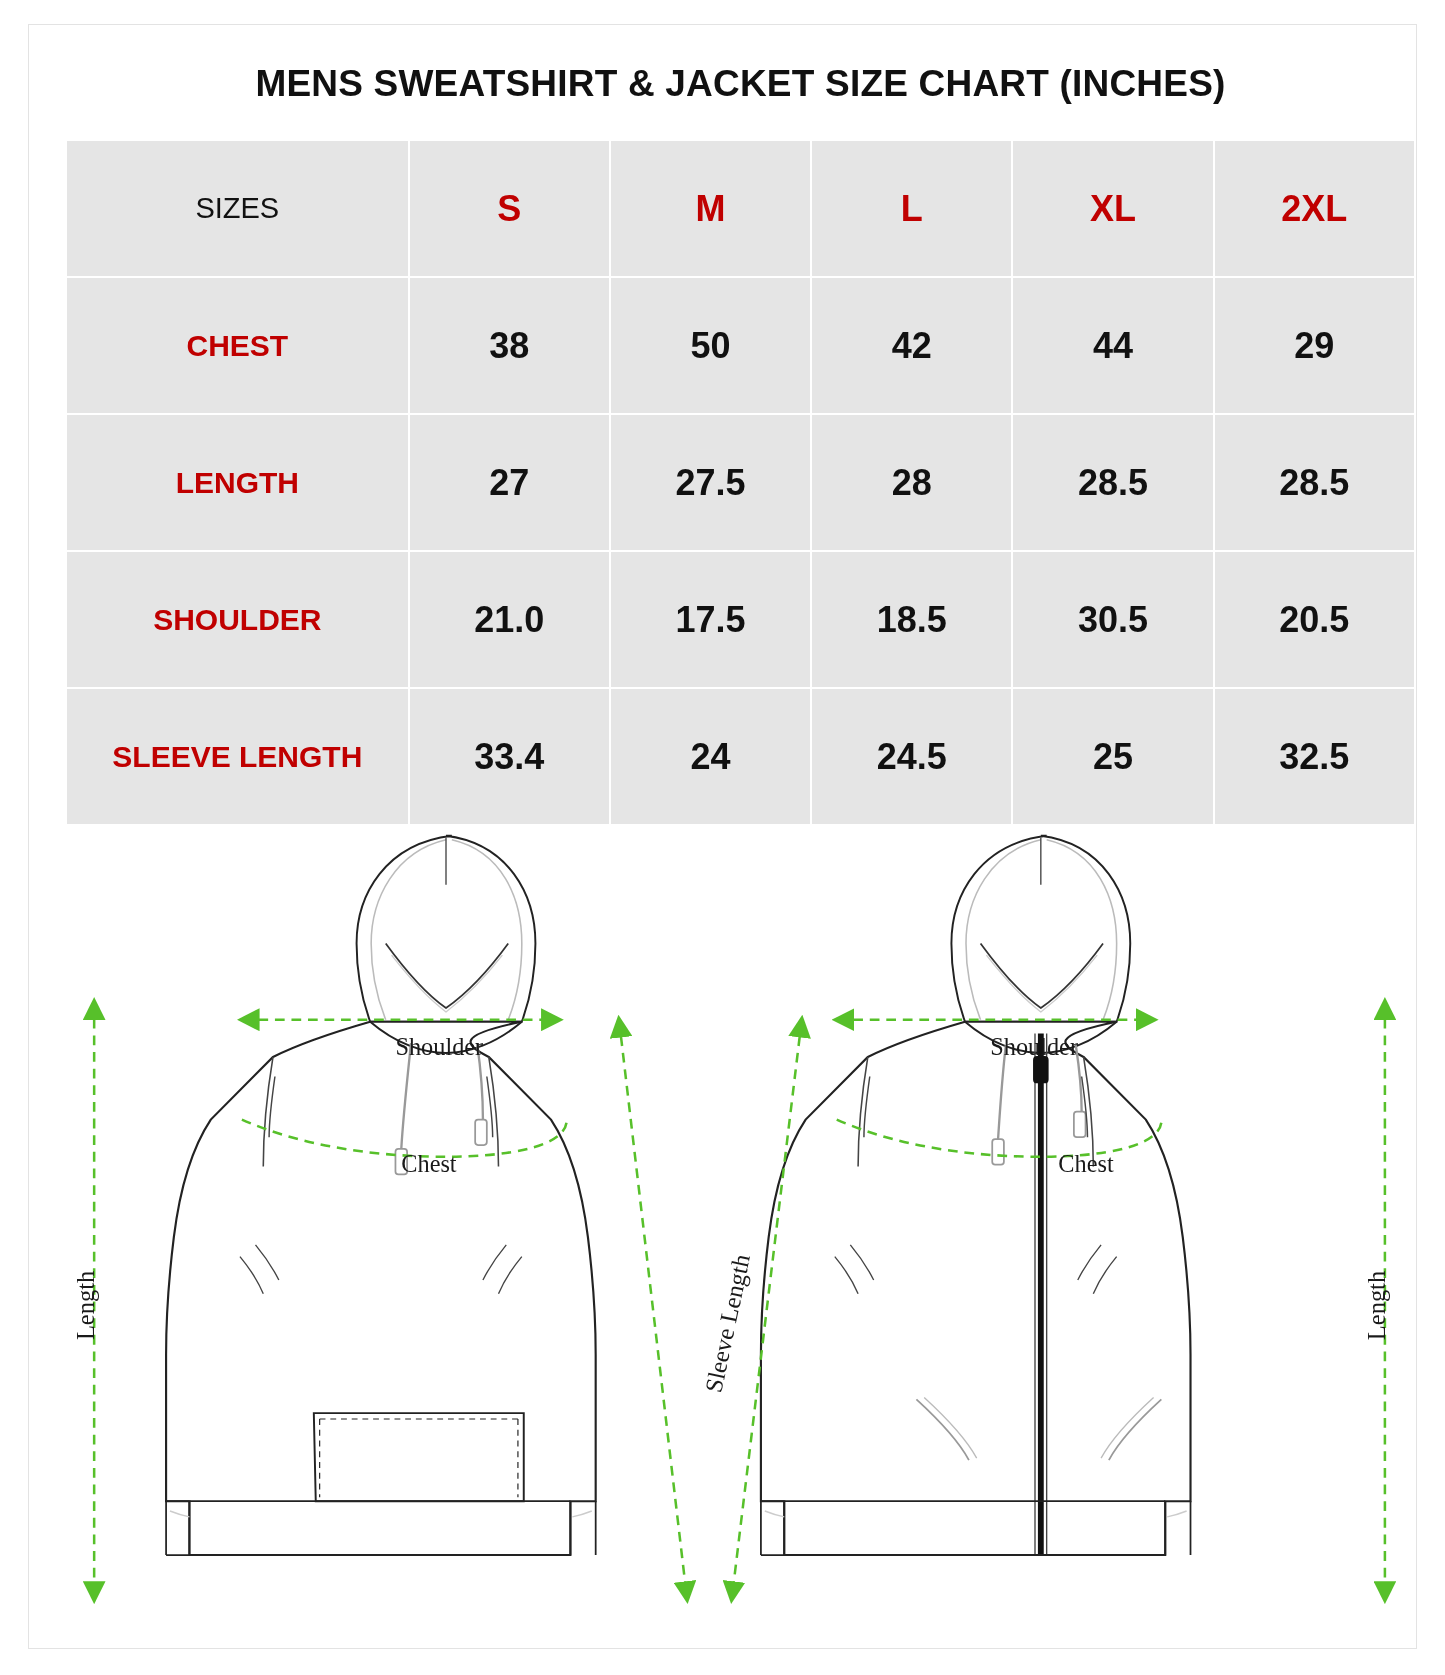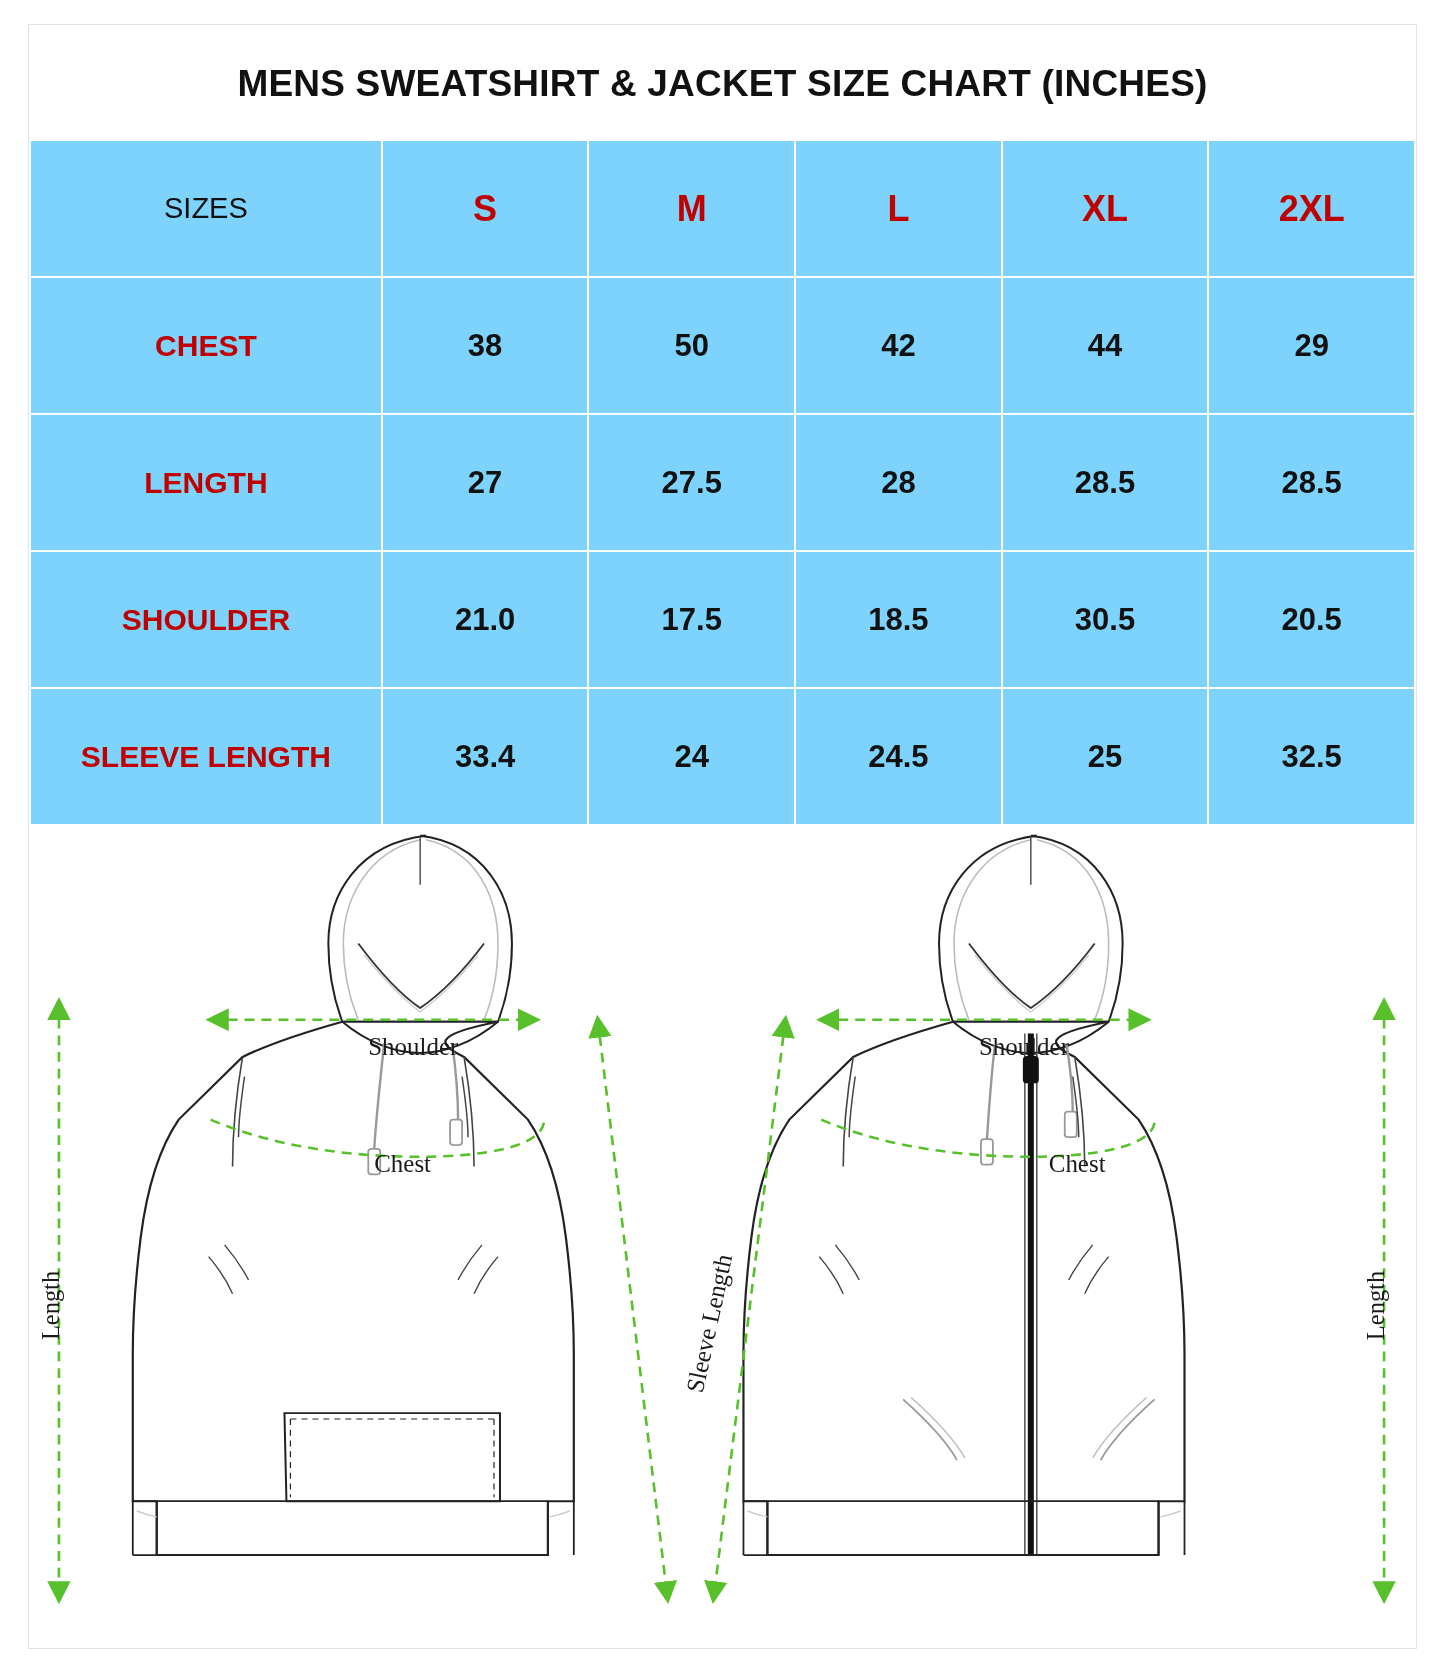--- a/index.html
+++ b/index.html
@@ -22,38 +22,39 @@
     background: #ffffff;
   }
   .card {
     box-sizing: border-box;
     width: 100%;
     height: 100%;
     border: 1px solid #e3e3e3;
     background: #ffffff;
     display: flex;
     flex-direction: column;
+    padding-left: 36px;
   }
   .title {
     text-align: center;
     font-size: 37px;
     font-weight: bold;
     letter-spacing: 0.2px;
     color: #111111;
     padding: 38px 10px 34px 10px;
     white-space: nowrap;
   }
   table.size-table {
     border-collapse: collapse;
     width: 100%;
     table-layout: fixed;
   }
   table.size-table td {
     border: 2px solid #ffffff;
-    background: #7dd3fc;
+    background: #e5e5e5;
     height: 133px;
     text-align: center;
     vertical-align: middle;
     font-size: 29px;
     font-weight: bold;
     color: #111111;
   }
   table.size-table td.label {
     color: #c00000;
     font-size: 30px;
@@ -62,21 +63,21 @@
     color: #111111;
     font-weight: normal;
     font-size: 29px;
   }
   table.size-table td.size-col {
     color: #c00000;
     font-size: 36px;
     font-weight: bold;
   }
   table.size-table td.val {
-    font-size: 31px;
+    font-size: 36px;
     font-weight: bold;
   }
   col.c0 { width: 25.4%; }
   col.cx { width: 14.92%; }
 
   .figures {
     flex: 1;
     position: relative;
     background: #ffffff;
   }

